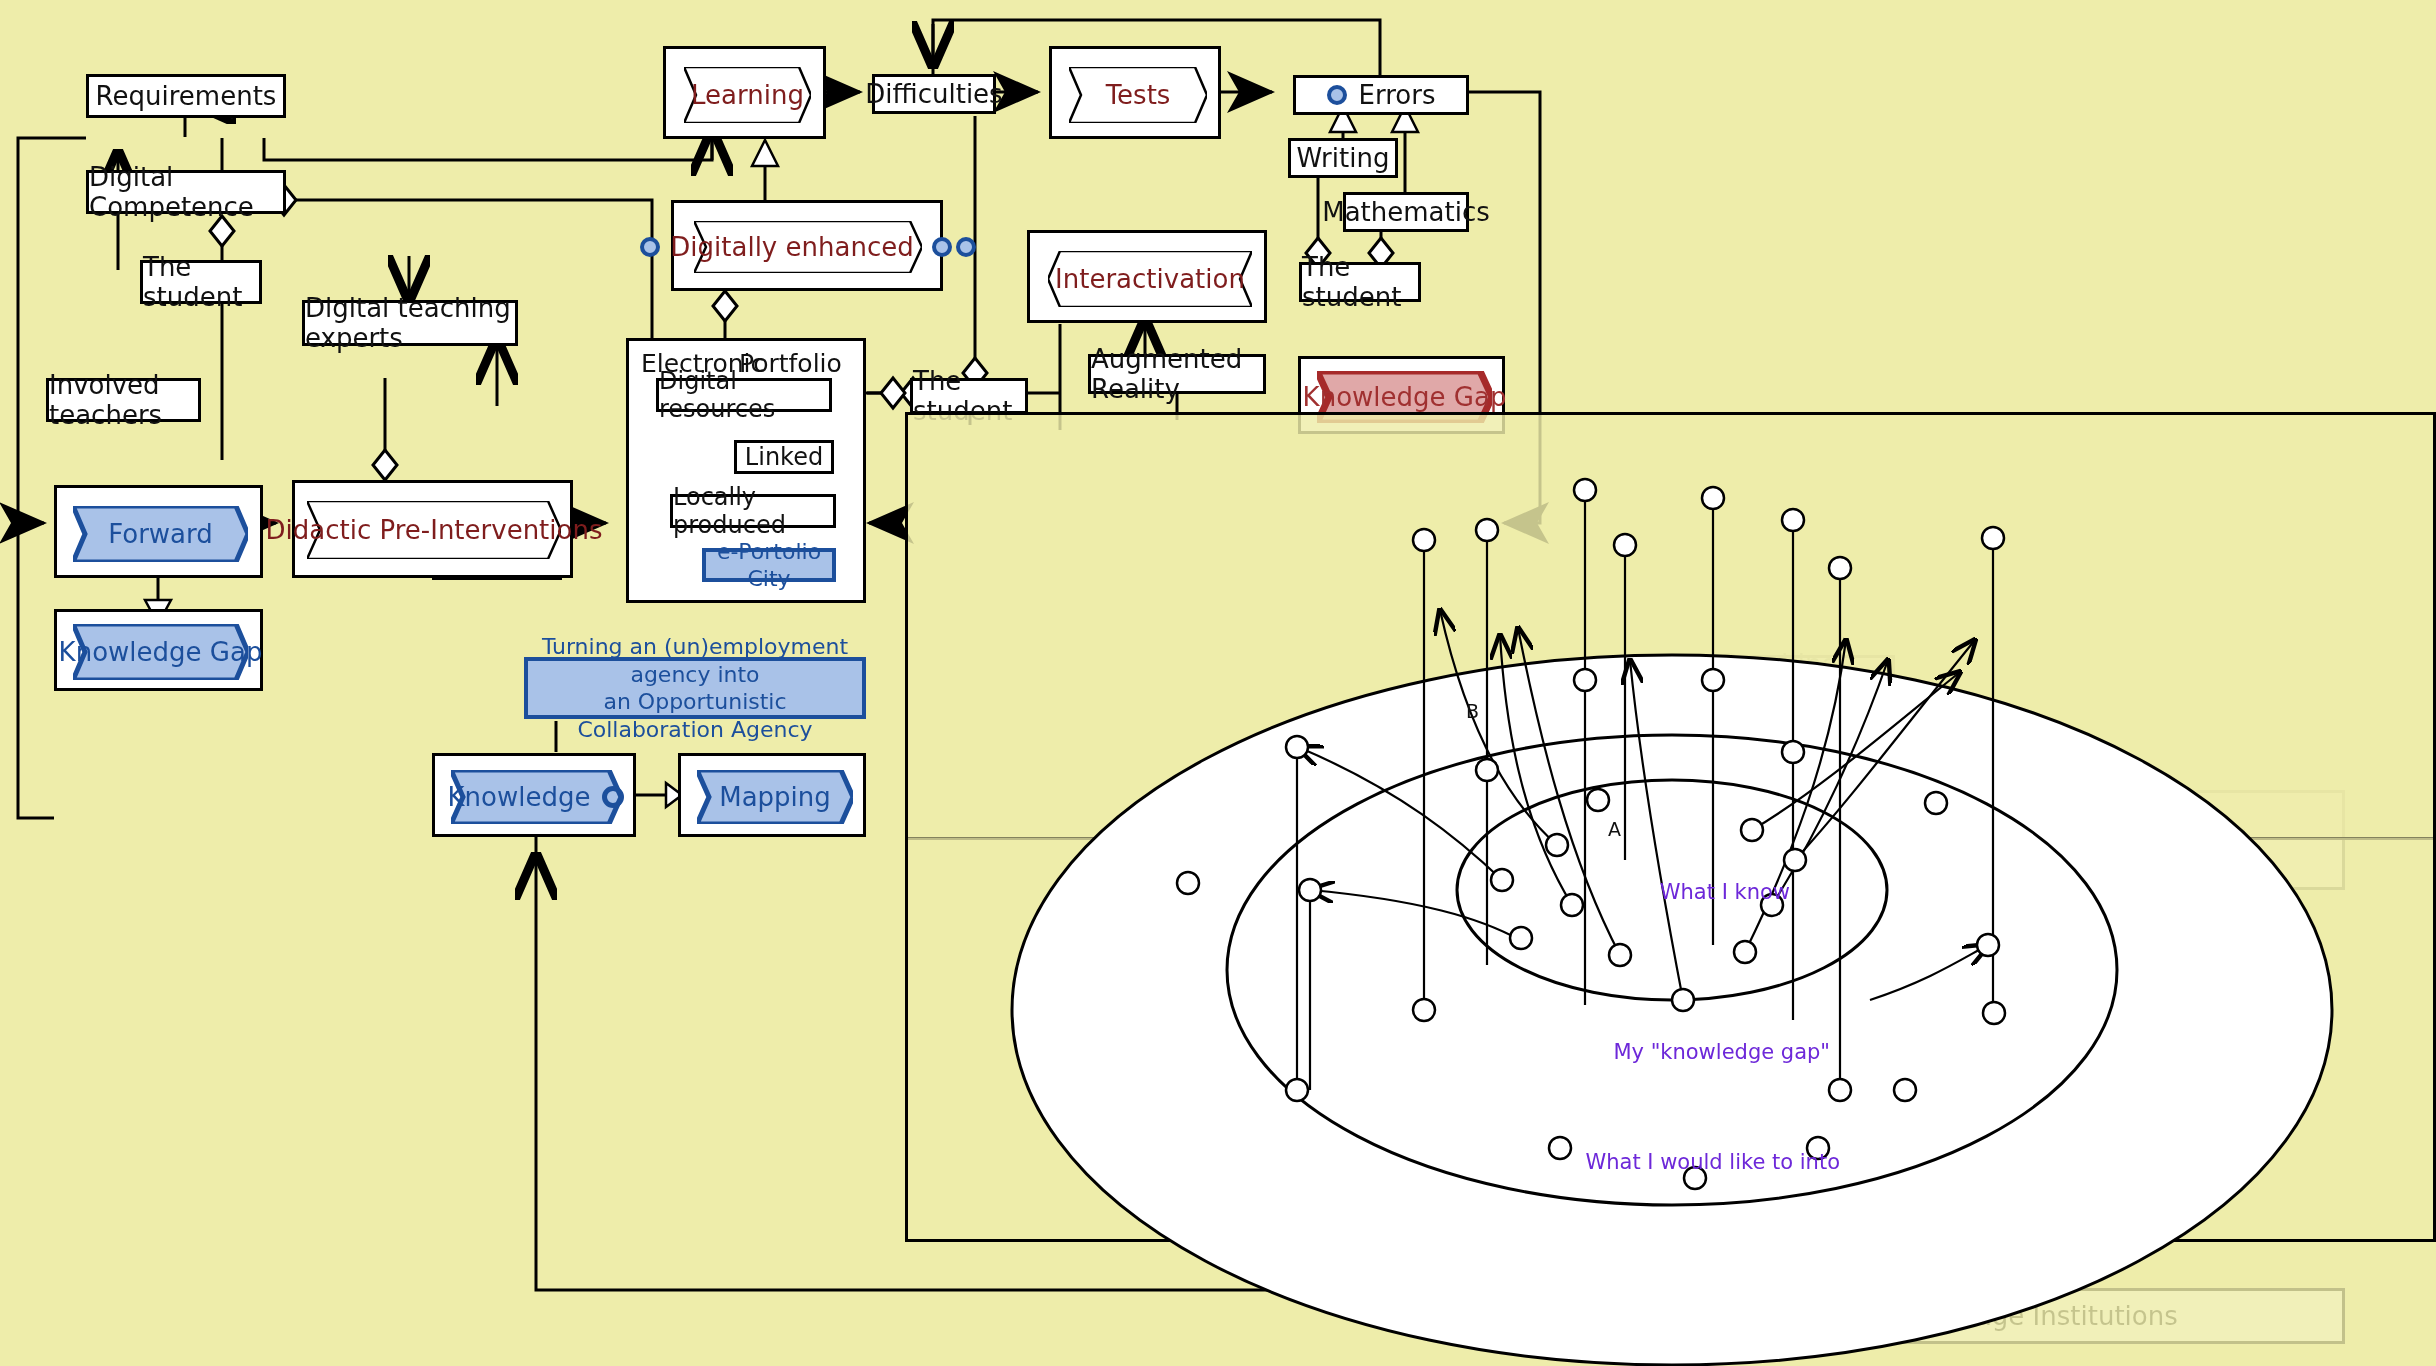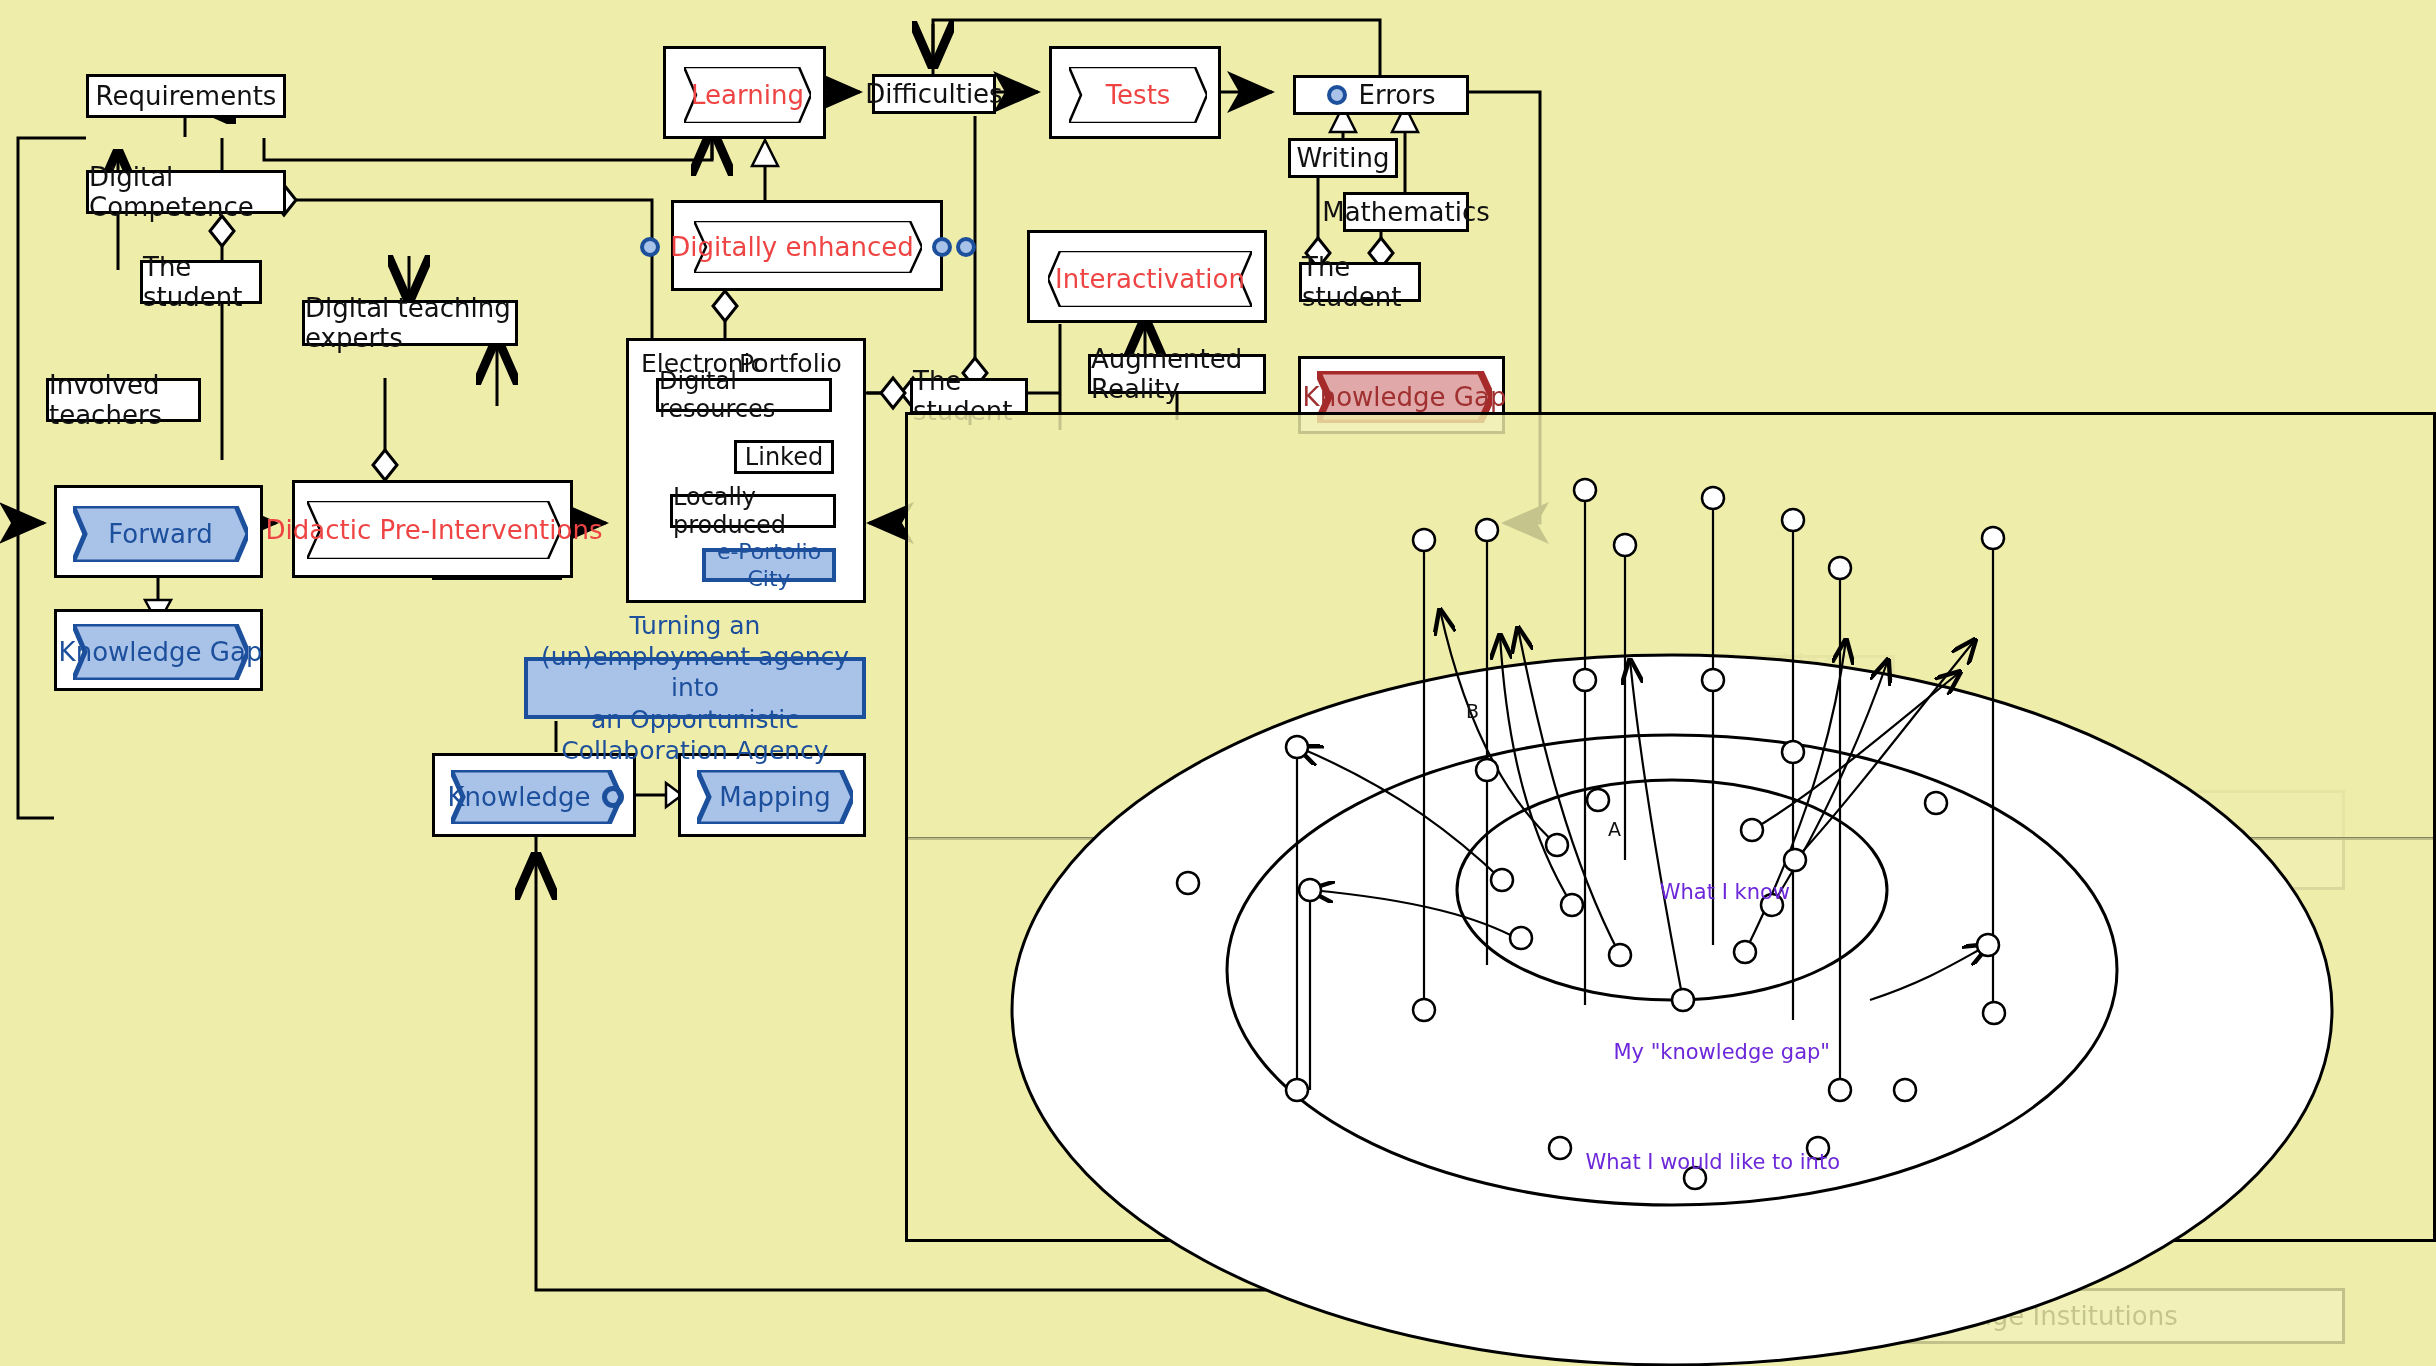--- a/index.html
+++ b/index.html
@@ -5,28 +5,28 @@
   html,body{margin:0;padding:0;background:#fff;}
   body{font-family:"DejaVu Sans","Liberation Sans",sans-serif;}
   #stage{position:relative;width:2436px;height:1366px;background:#eeedaa;overflow:hidden;}
   svg.layer{position:absolute;left:0;top:0;width:2436px;height:1366px;overflow:visible;}
   #links{z-index:1;}
   #overlaysvg{z-index:6;}
   .node{position:absolute;background:#fff;border:3px solid #000;box-sizing:border-box;z-index:3;}
   .plain{display:flex;align-items:center;justify-content:center;}
   .plain span{font-size:26px;color:#111;}
   .chev{position:absolute;display:flex;align-items:center;justify-content:center;}
-  .chev span{font-size:26px;color:#ef4444;position:relative;z-index:2;white-space:nowrap;}
+  .chev span{font-size:26px;color:#7f1d1d;position:relative;z-index:2;white-space:nowrap;}
   .chevbg{position:absolute;left:0;top:0;width:100%;height:100%;z-index:1;}
   .bluetext span{color:#1c4f9c;}
   .redtext span{color:#a03030;}
   .dot{display:inline-block;width:20px;height:20px;border-radius:50%;background:#a9c2e8;border:4px solid #1c4f9c;box-sizing:border-box;vertical-align:middle;}
   .dotring{display:inline-block;width:22px;height:22px;border-radius:50%;background:transparent;border:5px solid #1c4f9c;box-sizing:border-box;vertical-align:middle;}
   .tag{position:absolute;background:#a9c2e8;border:4px solid #1c4f9c;display:flex;align-items:center;justify-content:center;z-index:4;box-sizing:border-box;}
-  .tag span{color:#1c4f9c;font-size:25px;text-align:center;line-height:1.25;}
+  .tag span{color:#1c4f9c;font-size:22px;text-align:center;line-height:1.25;}
   .compart-title{position:absolute;font-size:25px;color:#111;}
   .ghost{opacity:.18;z-index:2;}
   #overlay{position:absolute;z-index:5;background:rgba(238,237,170,0.62);border:3px solid #000;box-sizing:border-box;}
   .ovallabel{position:absolute;text-align:right;font-size:21px;color:#6d28d9;z-index:7;white-space:nowrap;}
   .nodedot{fill:#fff;stroke:#000;stroke-width:2.5;}
   .ptlabel{position:absolute;font-size:19px;color:#111;z-index:8;}
 </style>
 </head>
 <body>
 

